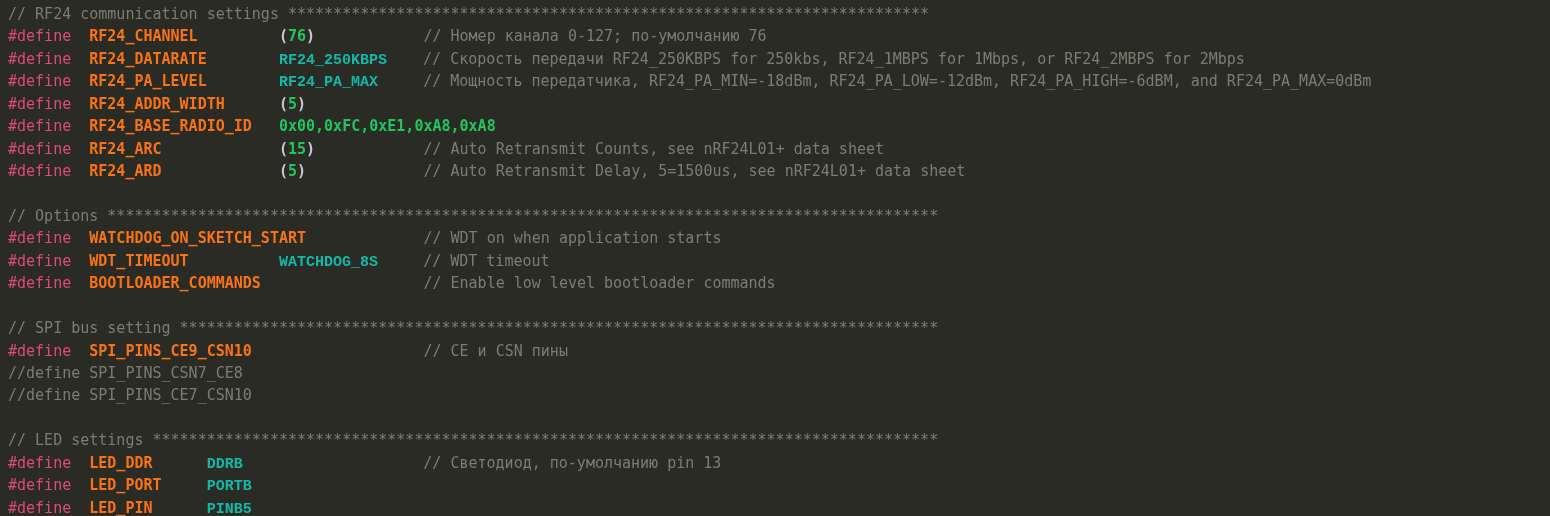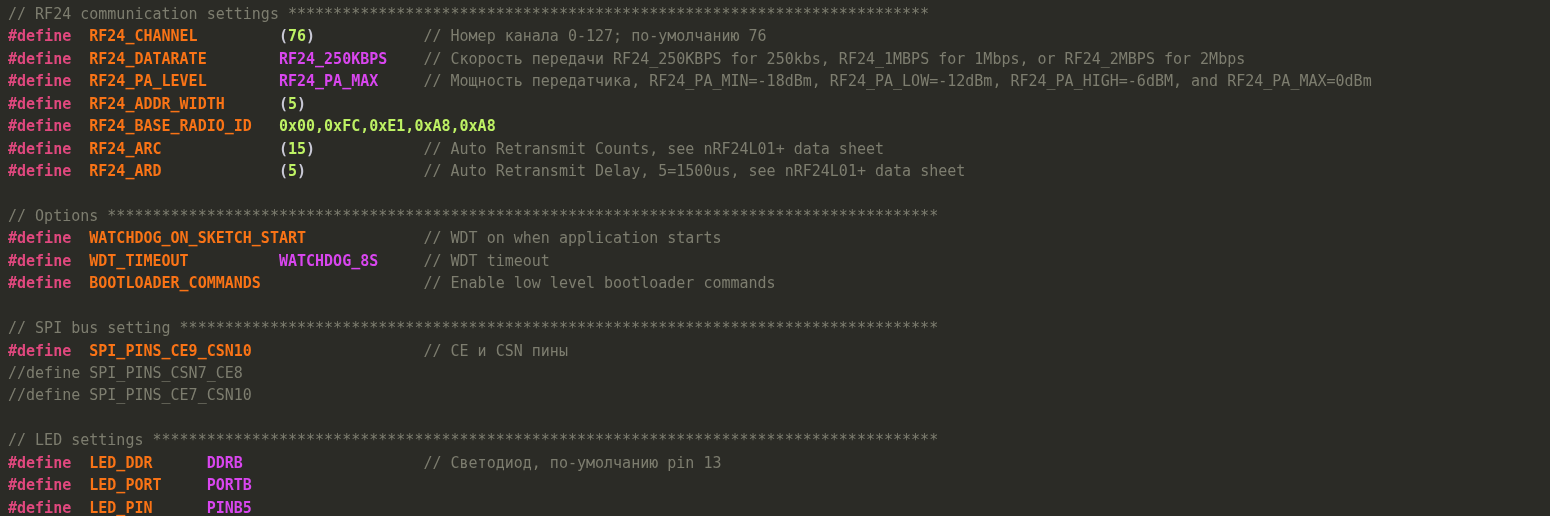--- a/index.html
+++ b/index.html
@@ -27,24 +27,24 @@
     top: 3px;
     width: 1540px;
   }
   .line {
     height: 22.45px;
     white-space: pre;
     display: block;
   }
   
   .cmt      { color: #7d7d6f; }
-  .dir      { color: #e0487e; font-weight: bold; }
+  .dir      { color: #e0487e; font-weight: normal; }
   .macro    { color: #f97316; font-weight: bold; }
-  .val      { color: #d946ef; font-weight: bold; }
-  .num      { color: #bef264; font-weight: bold; }
+  .val      { color: #14b8a6; font-weight: bold; font-family: Liberation Mono, monospace; }
+  .num      { color: #22c55e; font-weight: bold; }
   .punct    { color: #c9c9d6; font-weight: bold; }
   .blank    { color: transparent; }
 </style>
 </head>
 <body>
 
 <div id="editor">
   <div id="code"><div class="line"><span class="cmt">// RF24 communication settings ***********************************************************************</span></div><div class="line"><span class="dir">#define</span><span class="">  </span><span class="macro">RF24_CHANNEL</span><span class="">         </span><span class="punct">(</span><span class="num">76</span><span class="punct">)</span><span class="">            </span><span class="cmt">// Номер канала 0-127; по-умолчанию 76</span></div><div class="line"><span class="dir">#define</span><span class="">  </span><span class="macro">RF24_DATARATE</span><span class="">        </span><span class="val">RF24_250KBPS</span><span class="">    </span><span class="cmt">// Скорость передачи RF24_250KBPS for 250kbs, RF24_1MBPS for 1Mbps, or RF24_2MBPS for 2Mbps</span></div><div class="line"><span class="dir">#define</span><span class="">  </span><span class="macro">RF24_PA_LEVEL</span><span class="">        </span><span class="val">RF24_PA_MAX</span><span class="">     </span><span class="cmt">// Мощность передатчика, RF24_PA_MIN=-18dBm, RF24_PA_LOW=-12dBm, RF24_PA_HIGH=-6dBM, and RF24_PA_MAX=0dBm</span></div><div class="line"><span class="dir">#define</span><span class="">  </span><span class="macro">RF24_ADDR_WIDTH</span><span class="">      </span><span class="punct">(</span><span class="num">5</span><span class="punct">)</span></div><div class="line"><span class="dir">#define</span><span class="">  </span><span class="macro">RF24_BASE_RADIO_ID</span><span class="">   </span><span class="num">0x00,0xFC,0xE1,0xA8,0xA8</span></div><div class="line"><span class="dir">#define</span><span class="">  </span><span class="macro">RF24_ARC</span><span class="">             </span><span class="punct">(</span><span class="num">15</span><span class="punct">)</span><span class="">            </span><span class="cmt">// Auto Retransmit Counts, see nRF24L01+ data sheet</span></div><div class="line"><span class="dir">#define</span><span class="">  </span><span class="macro">RF24_ARD</span><span class="">             </span><span class="punct">(</span><span class="num">5</span><span class="punct">)</span><span class="">             </span><span class="cmt">// Auto Retransmit Delay, 5=1500us, see nRF24L01+ data sheet</span></div><div class="line"><span class="blank">&nbsp;</span></div><div class="line"><span class="cmt">// Options ********************************************************************************************</span></div><div class="line"><span class="dir">#define</span><span class="">  </span><span class="macro">WATCHDOG_ON_SKETCH_START</span><span class="">             </span><span class="cmt">// WDT on when application starts</span></div><div class="line"><span class="dir">#define</span><span class="">  </span><span class="macro">WDT_TIMEOUT</span><span class="">          </span><span class="val">WATCHDOG_8S</span><span class="">     </span><span class="cmt">// WDT timeout</span></div><div class="line"><span class="dir">#define</span><span class="">  </span><span class="macro">BOOTLOADER_COMMANDS</span><span class="">                  </span><span class="cmt">// Enable low level bootloader commands</span></div><div class="line"><span class="blank">&nbsp;</span></div><div class="line"><span class="cmt">// SPI bus setting ************************************************************************************</span></div><div class="line"><span class="dir">#define</span><span class="">  </span><span class="macro">SPI_PINS_CE9_CSN10</span><span class="">                   </span><span class="cmt">// CE и CSN пины</span></div><div class="line"><span class="cmt">//define SPI_PINS_CSN7_CE8</span></div><div class="line"><span class="cmt">//define SPI_PINS_CE7_CSN10</span></div><div class="line"><span class="blank">&nbsp;</span></div><div class="line"><span class="cmt">// LED settings ***************************************************************************************</span></div><div class="line"><span class="dir">#define</span><span class="">  </span><span class="macro">LED_DDR</span><span class="">      </span><span class="val">DDRB</span><span class="">                    </span><span class="cmt">// Светодиод, по-умолчанию pin 13</span></div><div class="line"><span class="dir">#define</span><span class="">  </span><span class="macro">LED_PORT</span><span class="">     </span><span class="val">PORTB</span></div><div class="line"><span class="dir">#define</span><span class="">  </span><span class="macro">LED_PIN</span><span class="">      </span><span class="val">PINB5</span></div></div>
 </div>
 

